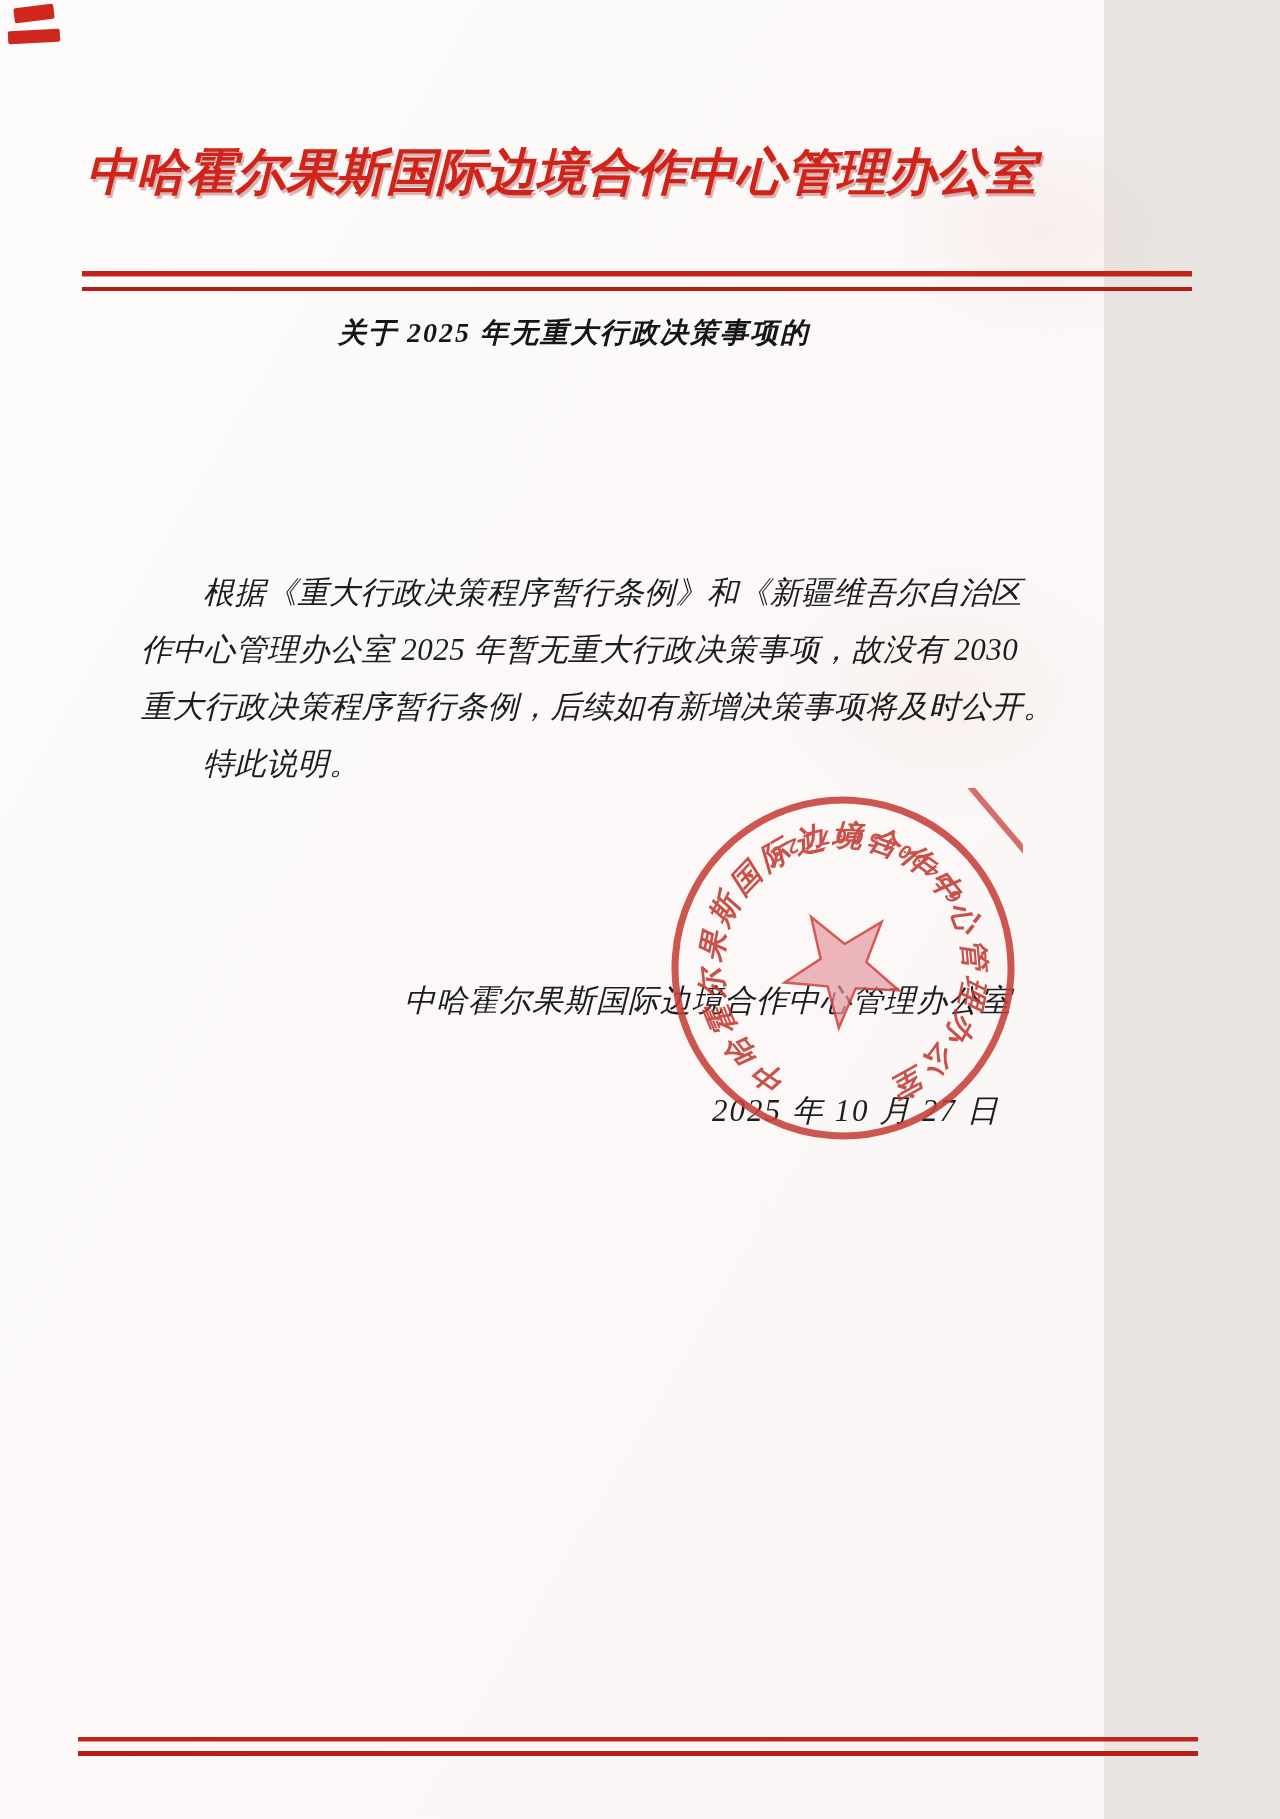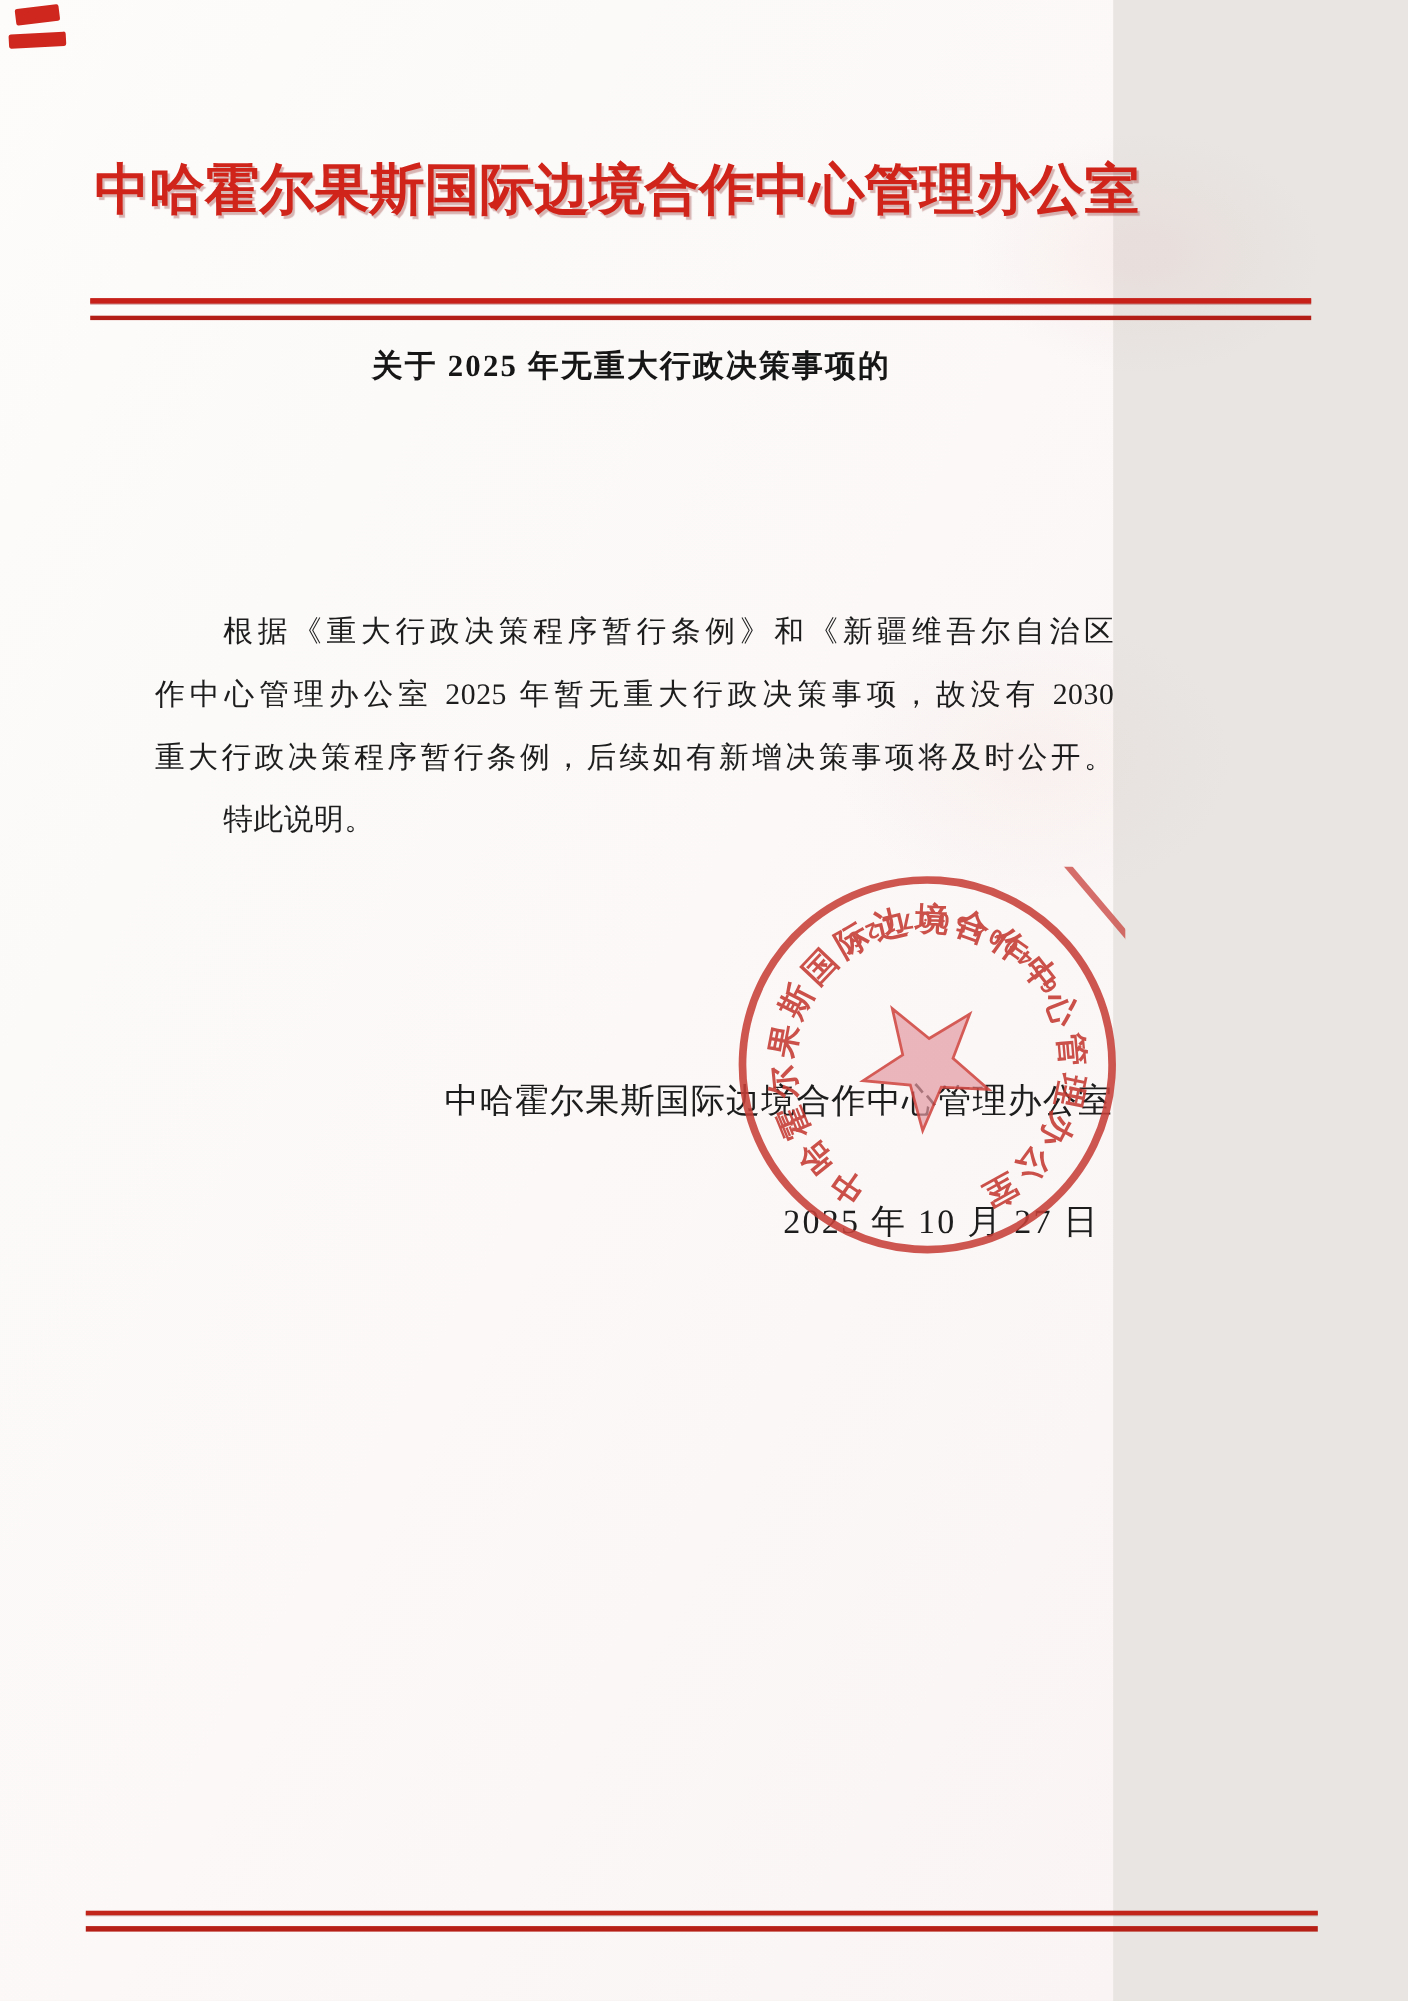--- a/index.html
+++ b/index.html
@@ -3,22 +3,23 @@
 <meta charset="utf-8">
 <style>
   html,body{margin:0;padding:0;}
   body{
     width:1280px;height:1819px;
     background:#e8e5e2;
     font-family:"Liberation Serif","DejaVu Serif",serif;
     position:relative;overflow:hidden;
   }
   .page{
-    position:absolute;left:0;top:0;width:1012px;height:1819px;
+    position:absolute;left:0;top:0;width:1104px;height:1819px;
     background:linear-gradient(120deg,#fdfcfb 0%,#fbf8f7 55%,#faf5f4 100%);
+    font-style:italic;
   }
   .smudge{position:absolute;border-radius:50%;pointer-events:none;}
   .smudge.a{left:880px;top:120px;width:320px;height:220px;
     background:radial-gradient(closest-side,rgba(233,190,190,.18),rgba(233,190,190,0));}
   .smudge.b{left:760px;top:560px;width:360px;height:260px;
     background:radial-gradient(closest-side,rgba(233,195,195,.14),rgba(233,195,195,0));}
   .corner-mark{position:absolute;background:#cf271d;border-radius:2px;}
   .corner-mark.m1{left:14px;top:6px;width:40px;height:15px;transform:rotate(-7deg);}
   .corner-mark.m2{left:8px;top:30px;width:52px;height:13px;transform:rotate(-3deg);}
 
@@ -39,22 +40,22 @@
   .doc-title{
     position:absolute;left:0;width:1148px;text-align:center;
     font-size:28px;font-weight:bold;color:#161616;
     letter-spacing:2px;white-space:nowrap;
     font-family:"Liberation Serif","DejaVu Serif",serif;
   }
   .doc-title.t1{top:314px;}
   .doc-title.t2{top:370px;}
 
   .body-text{
-    position:absolute;left:141px;top:546px;width:872px;
-    font-size:27px;line-height:57px;color:#1d1d1d;
+    position:absolute;left:141px;top:564px;width:872px;
+    font-size:31px;line-height:57px;color:#1d1d1d;
     font-family:"Liberation Serif","DejaVu Serif",serif;
   }
   .body-line{text-align:justify;text-align-last:justify;white-space:nowrap;letter-spacing:.5px;}
   .body-line.indent{text-indent:62px;}
   .body-line.noflush{text-align:right;text-align-last:left;}
 
   .signature{
     position:absolute;left:0px;top:980px;width:1012px;
     text-align:right;font-size:31px;color:#1d1d1d;
     letter-spacing:1px;white-space:nowrap;

